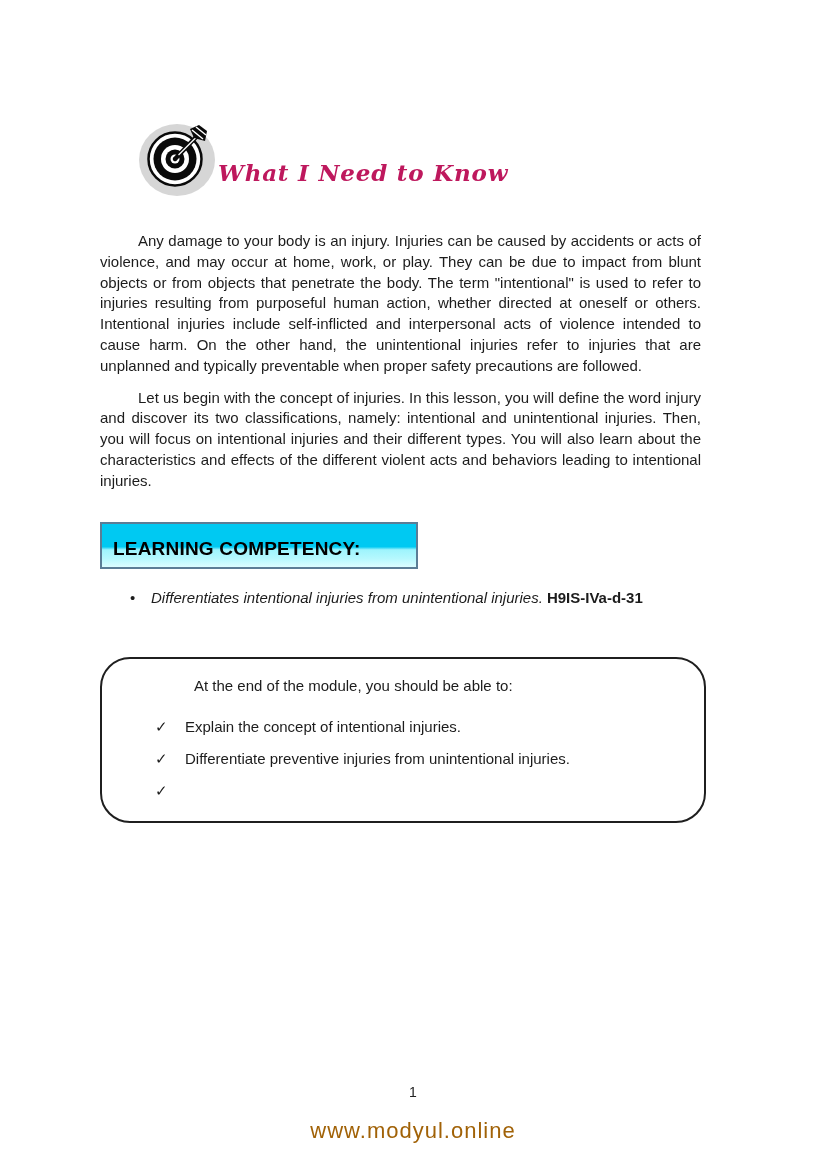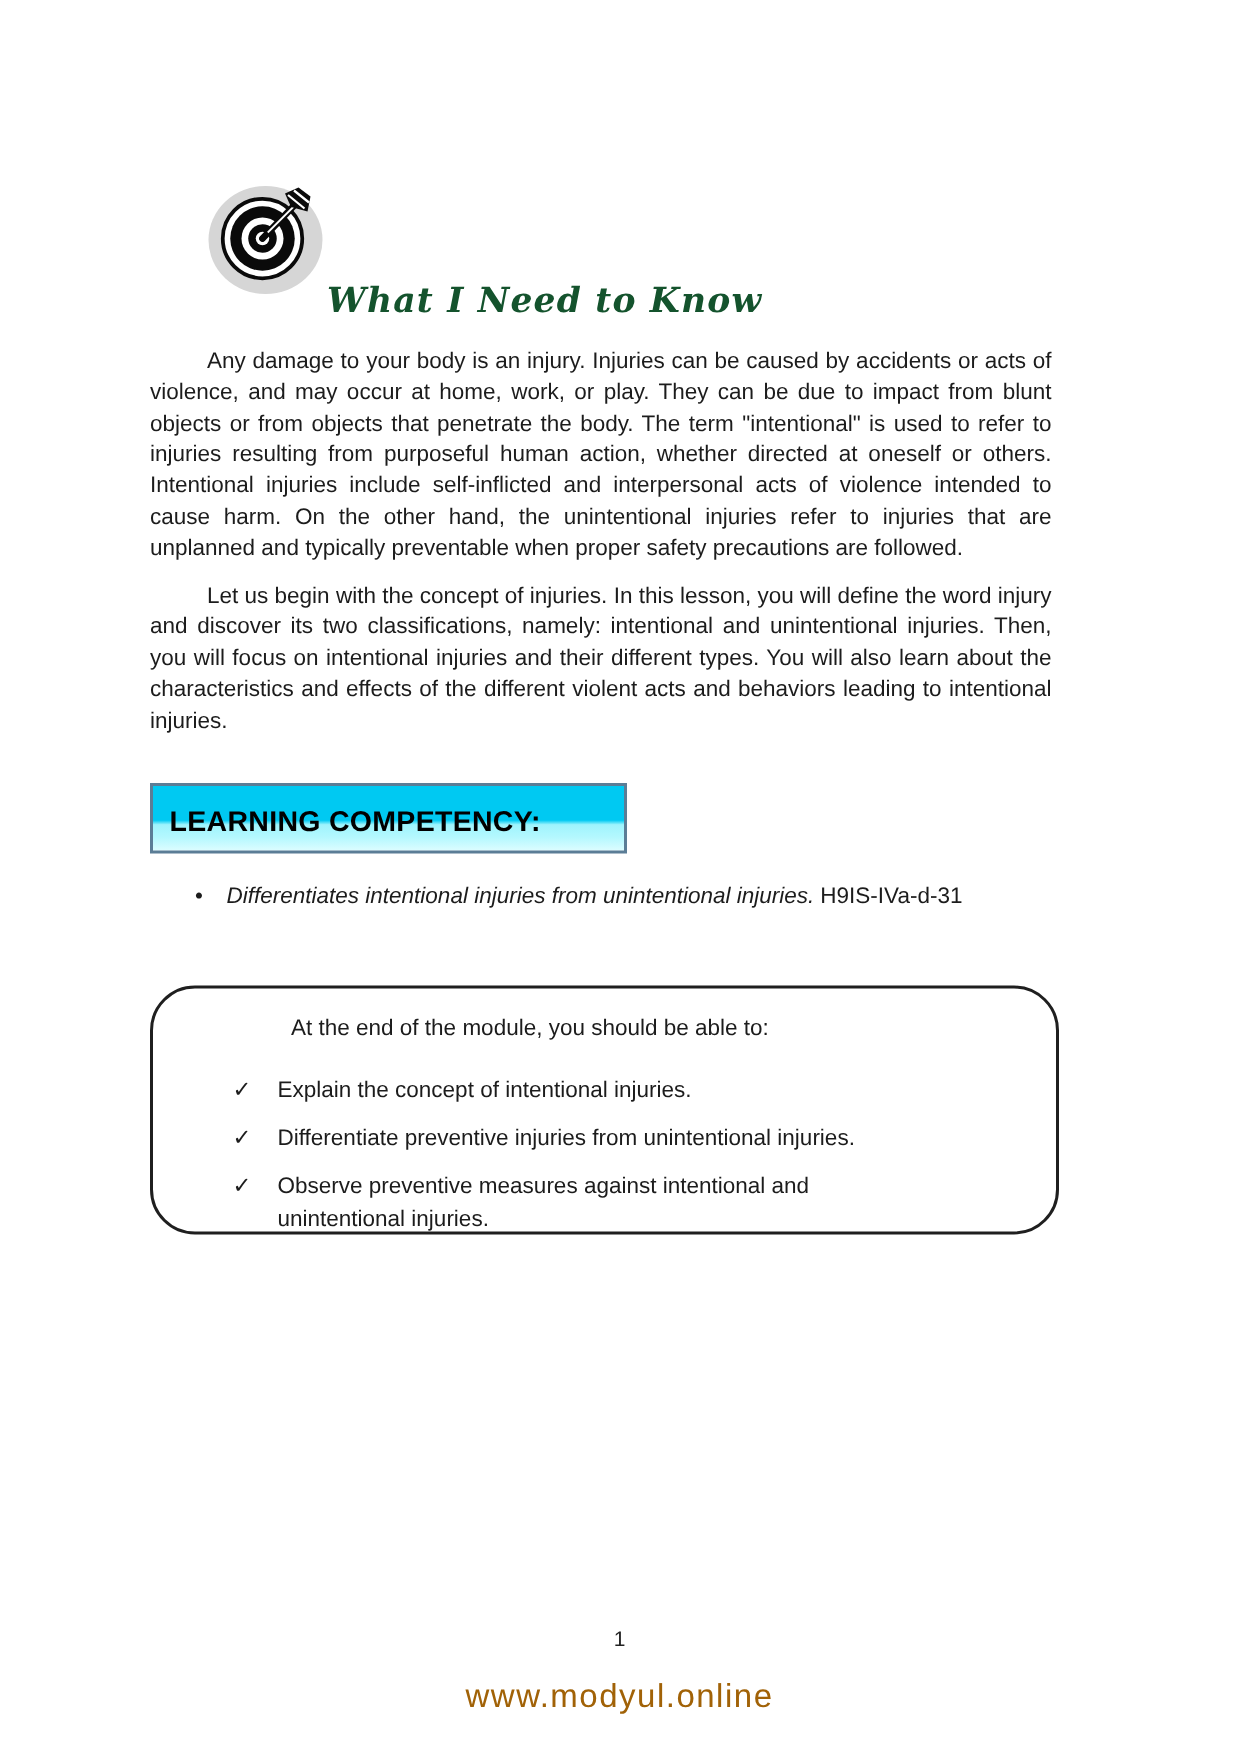--- a/index.html
+++ b/index.html
@@ -20,23 +20,22 @@
     width: 78px; height: 76px;
   }
   .page-title {
     position: absolute;
     left: 218px; top: 159px;
     font-family: "DejaVu Serif", serif;
     font-style: italic;
     font-weight: bold;
     font-size: 23px;
     letter-spacing: 0.8px;
-    color: #14532d;
+    color: #be185d;
     white-space: nowrap;
-    margin-top: 28px;
   }
 
   
   .intro {
     position: absolute;
     left: 100px; top: 231px;
     width: 601px;
     font-size: 15px;
     line-height: 20.8px;
     text-align: justify;
@@ -76,21 +75,21 @@
     font-size: 15px;
     line-height: 22.5px;
     color: #1c1c1c;
   }
   .bullet-dot {
     display: inline-block;
     width: 21px;
     font-style: normal;
   }
   .bullet-text { font-style: italic; }
-  .bullet-code { font-weight: normal; font-style: normal; margin-left: 4px; margin-top: 29px; }
+  .bullet-code { font-weight: bold; font-style: normal; margin-left: 4px; margin-top: 29px; }
 
   
   .objectives-box {
     position: absolute;
     left: 100px; top: 657px;
     width: 606px; height: 166px;
     border: 2px solid #1f1f1f;
     border-radius: 30px;
     overflow: hidden;
     background: #ffffff;
@@ -184,20 +183,19 @@
     <div class="objective-item obj-1">
       <span class="check">✓</span>
       <span class="obj-text">Explain the concept of intentional injuries.</span>
     </div>
     <div class="objective-item obj-2">
       <span class="check">✓</span>
       <span class="obj-text">Differentiate preventive injuries from unintentional injuries.</span>
     </div>
     <div class="objective-item obj-3">
       <span class="check">✓</span>
-      <span class="obj-text">Observe preventive measures against intentional and unintentional injuries.</span>
     </div>
   </div>
 
   <div class="page-number">1</div>
   <div class="watermark">www.modyul.online</div>
 
 </div>
 
 </body></html>

